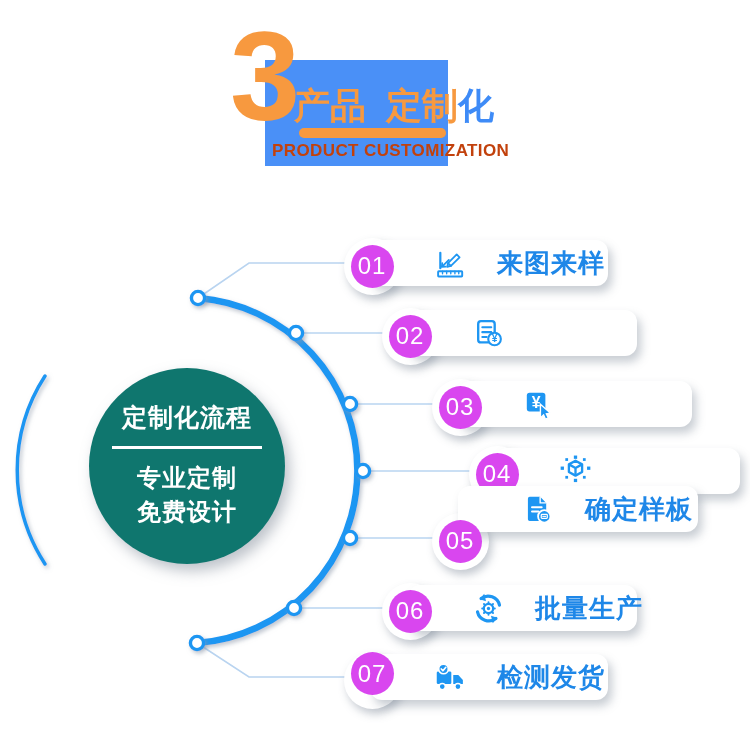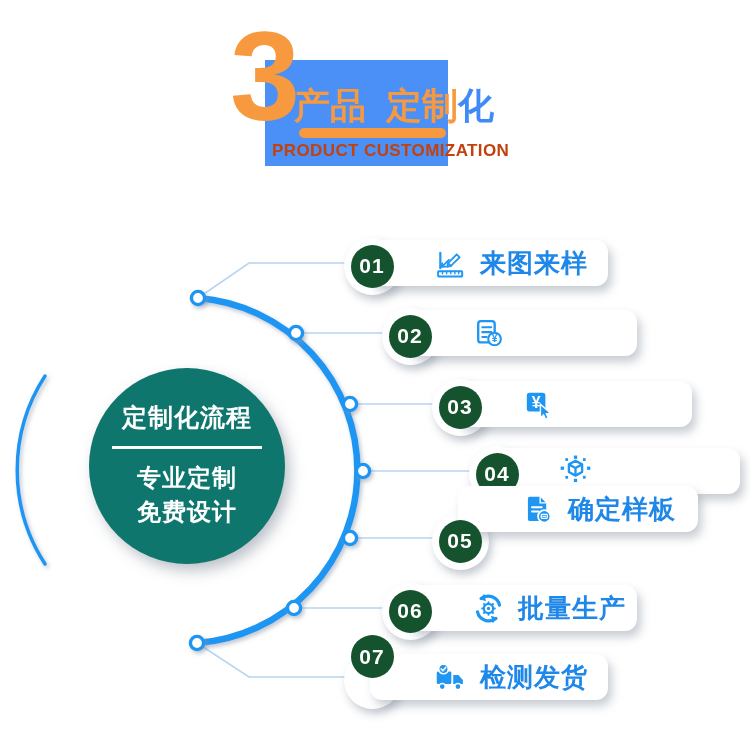--- a/index.html
+++ b/index.html
@@ -25,26 +25,26 @@
   .cc-divider{width:150px;height:3px;background:#fff;border:none;margin:12px auto 12px auto;}
   .cc-line{font-size:24px;font-weight:700;letter-spacing:1px;line-height:1.4;}
   
   #flow-svg{position:absolute;left:0;top:0;z-index:1;}
   
   .step{position:absolute;z-index:5;}
   .ring{position:absolute;width:57px;height:57px;border-radius:50%;background:#fff;
         box-shadow:3px 5px 9px rgba(125,135,150,.45);}
   .pill{position:absolute;height:46px;background:#fff;border-radius:12px;
         box-shadow:4px 6px 10px rgba(125,135,150,.42);
-        display:flex;align-items:center;gap:13px;box-sizing:border-box;padding-left:64px;}
+        display:flex;align-items:center;gap:30px;box-sizing:border-box;padding-left:64px;}
   .pill .icon{width:33px;height:33px;flex:0 0 33px;}
   .pill .icon svg{width:33px;height:33px;display:block;}
   .pill .label{font-size:26px;font-weight:700;color:#1E87E8;letter-spacing:1px;white-space:nowrap;}
-  .num{position:absolute;width:43px;height:43px;border-radius:50%;background:#14532d;color:#fff;
-       display:flex;align-items:center;justify-content:center;font-size:21px;font-weight:700;
+  .num{position:absolute;width:43px;height:43px;border-radius:50%;background:#d946ef;color:#fff;
+       display:flex;align-items:center;justify-content:center;font-size:24px;font-weight:400;
        letter-spacing:1px;}
 </style>
 </head>
 <body>
 
 <div id="stage">
 
   <div class="banner"></div>
   <div class="big-num">3</div>
   <div class="hdr-title"><span class="t-main">产品  定制</span><span class="t-suffix">化</span></div>
@@ -210,16 +210,16 @@
      <rect x="2" y="7.6" width="10.6" height="9.2" rx="1" fill="#1E96F2"></rect>
      <path d="M14 10.2 h3.7 l3.3 3.7 v2.9 h-7 z" fill="#1E96F2"></path>
      <circle cx="6" cy="18.6" r="2.2" fill="#1E96F2" stroke="#ffffff" stroke-width="1"></circle>
      <circle cx="17.4" cy="18.6" r="2.2" fill="#1E96F2" stroke="#ffffff" stroke-width="1"></circle>
      <circle cx="6.9" cy="5.8" r="3.5" fill="#1E96F2" stroke="#ffffff" stroke-width="1.2"></circle>
      <path d="M5.3 5.8 l1.2 1.3 2.1-2.5" fill="none" stroke="#ffffff" stroke-width="1.2" stroke-linecap="round" stroke-linejoin="round"></path>
    </svg>
           </span>
       <span class="label">检测发货</span>
     </div>
-    <div class="num" style="left: 350.5px; top: 635px; text-align: center;">07</div>
+    <div class="num" style="left: 350.5px; top: 652px; text-align: center;">07</div>
   </div>
     </div>
 </div>
 
 </body></html>

